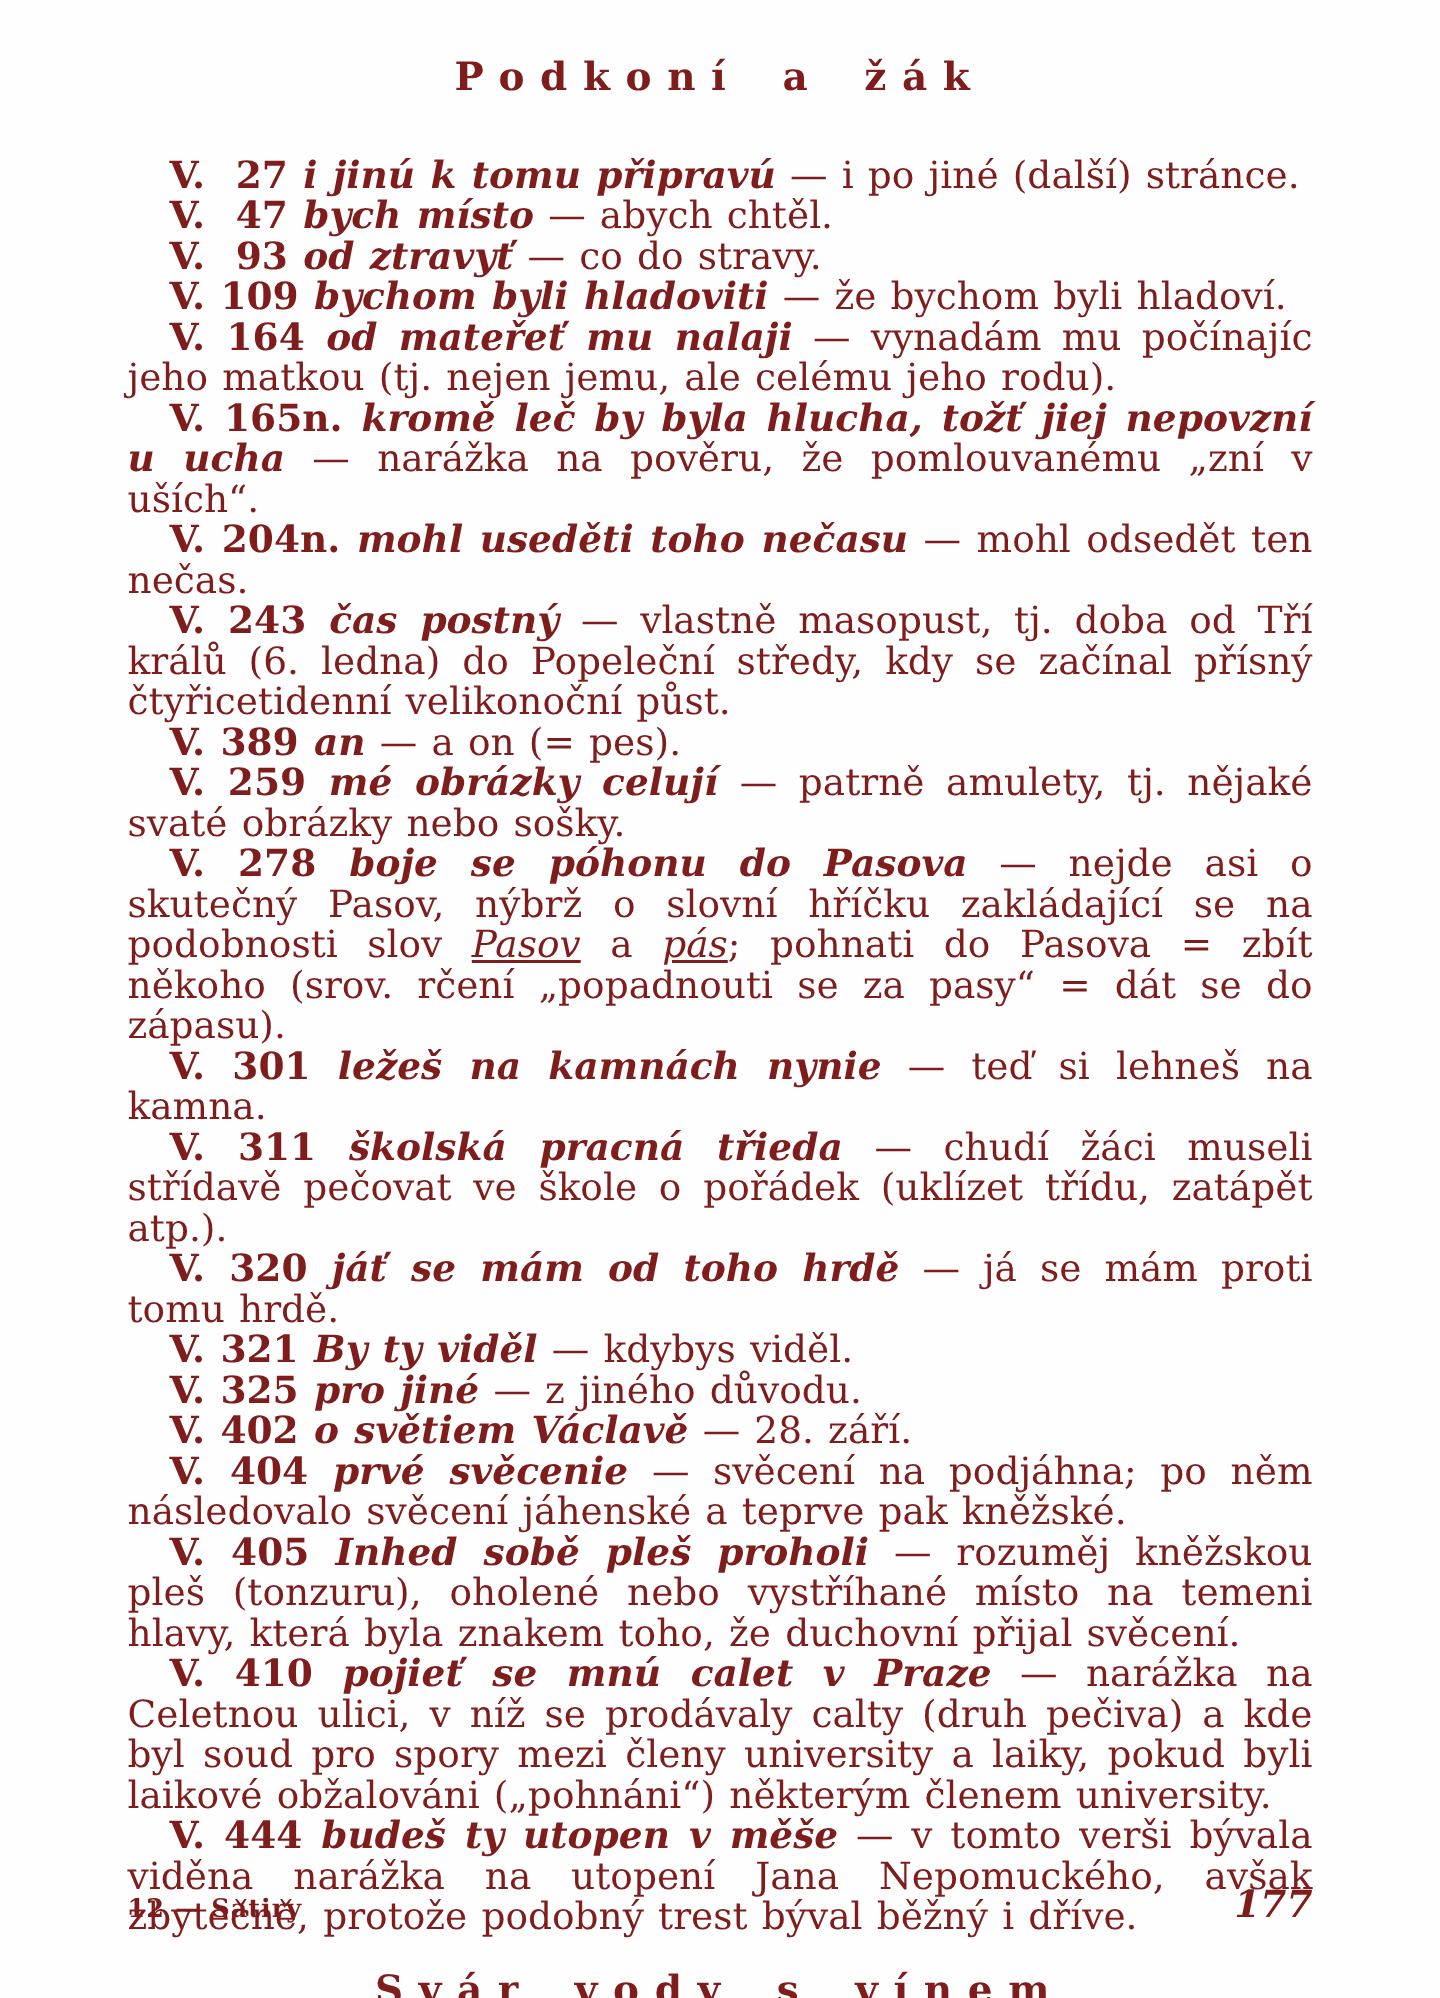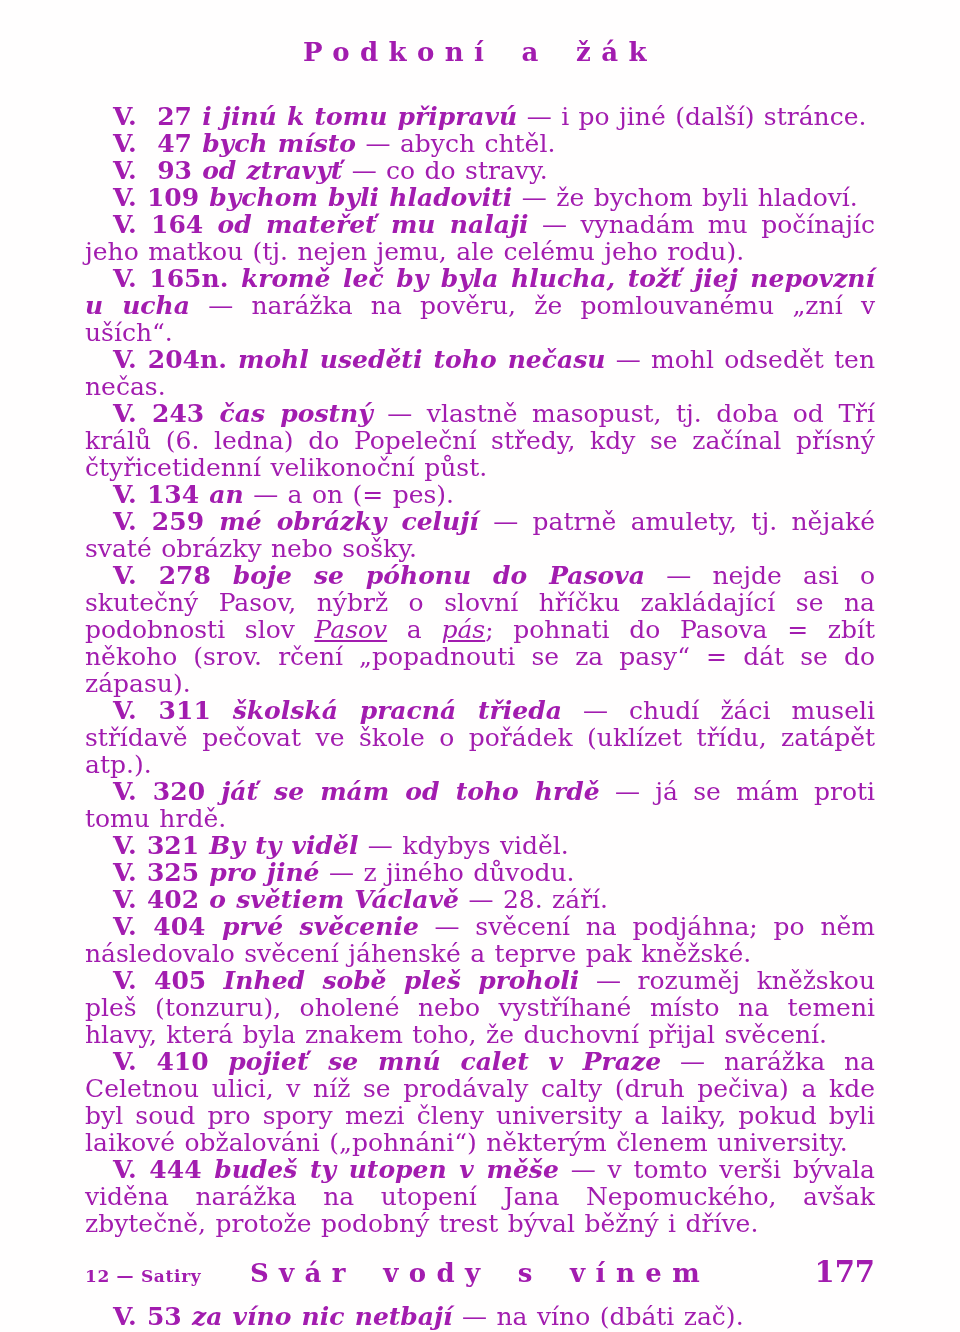--- a/index.html
+++ b/index.html
@@ -5,21 +5,21 @@
   html, body {
     margin: 0;
     padding: 0;
     background: #ffffff;
   }
   .page {
     position: relative;
     width: 960px;
     height: 1332px;
     background: #fffefe;
-    color: #a21caf;
+    color: #7f1d1d;
     font-family: "DejaVu Serif", "Liberation Serif", serif;
     overflow: hidden;
     box-sizing: border-box;
     padding: 38px 85px 0 85px;
   }
   .section-heading {
     text-align: center;
     font-size: 26px;
     font-weight: bold;
     letter-spacing: 0.40em;
@@ -53,43 +53,45 @@
     display: flex;
     justify-content: space-between;
     align-items: baseline;
   }
   .sig {
     font-size: 17px;
     font-weight: bold;
     letter-spacing: 0.04em;
   }
   .pageno {
-    font-size: 29px;
+    font-size: 25px;
     font-weight: bold;
+    font-style: italic;
     text-align: right;
   }
 </style>
 </head>
 <body>
 
 <div class="page">
   <div id="sections-root">
       <h1 class="section-heading">Podkoní a žák</h1>
       <div class="entries">
         <p class="entry"><span class="seg-ref">V.&nbsp;&nbsp;27</span><span class="seg-lemma"> i jinú k tomu připravú</span><span class="seg-plain"> — i po jiné (další) stránce.</span></p>
         <p class="entry"><span class="seg-ref">V.&nbsp;&nbsp;47</span><span class="seg-lemma"> bych místo</span><span class="seg-plain"> — abych chtěl.</span></p>
         <p class="entry"><span class="seg-ref">V.&nbsp;&nbsp;93</span><span class="seg-lemma"> od ztravyť</span><span class="seg-plain"> — co do stravy.</span></p>
         <p class="entry"><span class="seg-ref">V. 109</span><span class="seg-lemma"> bychom byli hladoviti</span><span class="seg-plain"> — že bychom byli hladoví.</span></p>
         <p class="entry"><span class="seg-ref">V. 164</span><span class="seg-lemma"> od mateřeť mu nalaji</span><span class="seg-plain"> — vynadám mu počínajíc jeho matkou (tj. nejen jemu, ale celému jeho rodu).</span></p>
         <p class="entry"><span class="seg-ref">V. 165n.</span><span class="seg-lemma"> kromě leč by byla hlucha, tožť jiej nepovzní u ucha</span><span class="seg-plain"> — narážka na pověru, že pomlouvanému „zní v uších“.</span></p>
         <p class="entry"><span class="seg-ref">V. 204n.</span><span class="seg-lemma"> mohl useděti toho nečasu</span><span class="seg-plain"> — mohl odsedět ten nečas.</span></p>
         <p class="entry"><span class="seg-ref">V. 243</span><span class="seg-lemma"> čas postný</span><span class="seg-plain"> — vlastně masopust, tj. doba od Tří králů (6. ledna) do Popeleční středy, kdy se začínal přísný čtyřicetidenní velikonoční půst.</span></p>
-        <p class="entry"><span class="seg-ref">V. 134</span><span class="seg-lemma"> an</span><span class="seg-plain"> — a on (= pes).</span></p>
+        <p class="entry"><span class="seg-ref">V. 389</span><span class="seg-lemma"> an</span><span class="seg-plain"> — a on (= pes).</span></p>
         <p class="entry"><span class="seg-ref">V. 259</span><span class="seg-lemma"> mé obrázky celují</span><span class="seg-plain"> — patrně amulety, tj. nějaké svaté obrázky nebo sošky.</span></p>
         <p class="entry"><span class="seg-ref">V. 278</span><span class="seg-lemma"> boje se póhonu do Pasova</span><span class="seg-plain"> — nejde asi o skutečný Pasov, nýbrž o slovní hříčku zakládající se na podobnosti slov </span><span class="seg-it">Pasov</span><span class="seg-plain"> a </span><span class="seg-it">pás</span><span class="seg-plain">; pohnati do Pasova = zbít někoho (srov. rčení „popadnouti se za pasy“ = dát se do zápasu).</span></p>
+        <p class="entry"><span class="seg-ref">V. 301</span><span class="seg-lemma"> ležeš na kamnách nynie</span><span class="seg-plain"> — teď si lehneš na kamna.</span></p>
         <p class="entry"><span class="seg-ref">V. 311</span><span class="seg-lemma"> školská pracná třieda</span><span class="seg-plain"> — chudí žáci museli střídavě pečovat ve škole o pořádek (uklízet třídu, zatápět atp.).</span></p>
         <p class="entry"><span class="seg-ref">V. 320</span><span class="seg-lemma"> jáť se mám od toho hrdě</span><span class="seg-plain"> — já se mám proti tomu hrdě.</span></p>
         <p class="entry"><span class="seg-ref">V. 321</span><span class="seg-lemma"> By ty viděl</span><span class="seg-plain"> — kdybys viděl.</span></p>
         <p class="entry"><span class="seg-ref">V. 325</span><span class="seg-lemma"> pro jiné</span><span class="seg-plain"> — z jiného důvodu.</span></p>
         <p class="entry"><span class="seg-ref">V. 402</span><span class="seg-lemma"> o světiem Václavě</span><span class="seg-plain"> — 28. září.</span></p>
         <p class="entry"><span class="seg-ref">V. 404</span><span class="seg-lemma"> prvé svěcenie</span><span class="seg-plain"> — svěcení na podjáhna; po něm následovalo svěcení jáhenské a teprve pak kněžské.</span></p>
         <p class="entry"><span class="seg-ref">V. 405</span><span class="seg-lemma"> Inhed sobě pleš proholi</span><span class="seg-plain"> — rozuměj kněžskou pleš (tonzuru), oholené nebo vystříhané místo na temeni hlavy, která byla znakem toho, že duchovní přijal svěcení.</span></p>
         <p class="entry"><span class="seg-ref">V. 410</span><span class="seg-lemma"> pojieť se mnú calet v Praze</span><span class="seg-plain"> — narážka na Celetnou ulici, v níž se prodávaly calty (druh pečiva) a kde byl soud pro spory mezi členy university a laiky, pokud byli laikové obžalováni („pohnáni“) některým členem university.</span></p>
         <p class="entry"><span class="seg-ref">V. 444</span><span class="seg-lemma"> budeš ty utopen v měše</span><span class="seg-plain"> — v tomto verši bývala viděna narážka na utopení Jana Nepomuckého, avšak zbytečně, protože podobný trest býval běžný i dříve.</span></p>
       </div>

